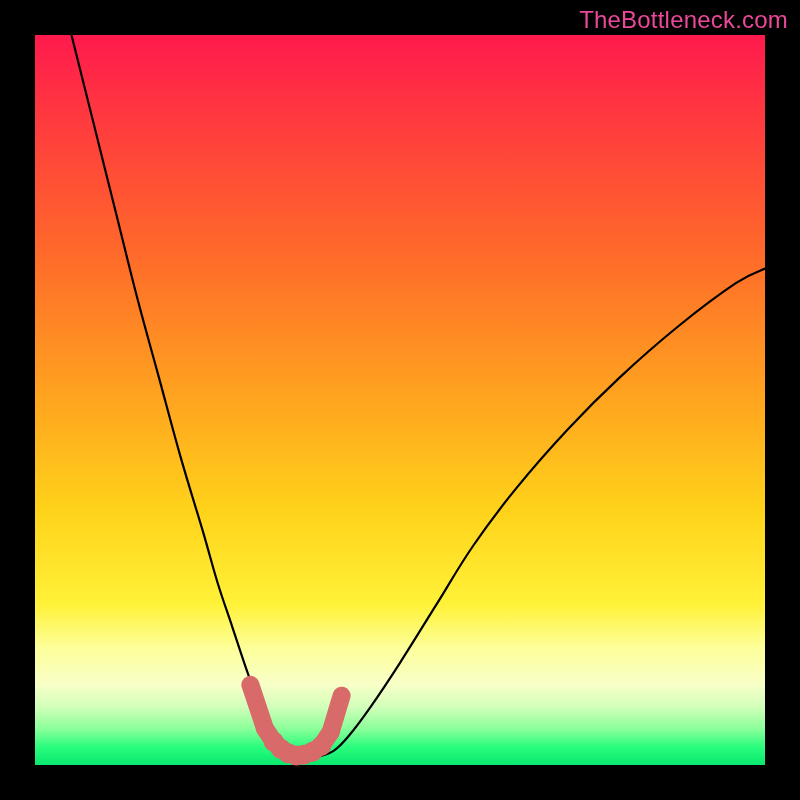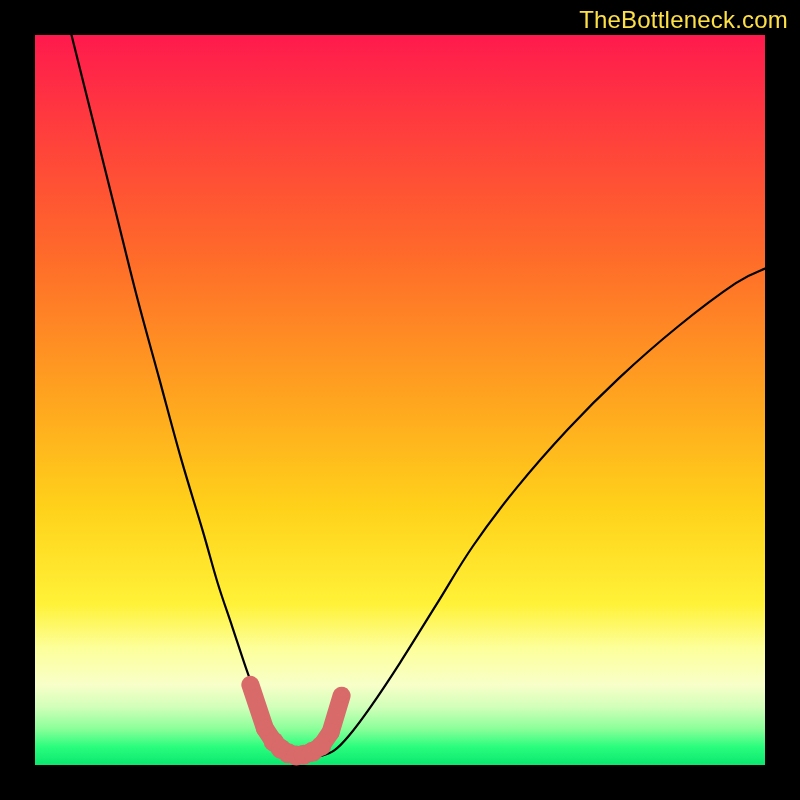--- a/index.html
+++ b/index.html
@@ -40,21 +40,21 @@
       #d2ffba 92%,
       #8cff9a 95%,
       #2bfd7d 97.5%,
       #09e86f 100%
     );
   }
   .watermark {
     position: absolute;
     top: 6px;
     right: 12px;
-    color: #fde047;
+    color: #ec4899;
     font-size: 24px;
     font-weight: 500;
     letter-spacing: 0.2px;
     user-select: none;
   }
   svg.curve {
     position: absolute;
     left: 0;
     top: 0;
     width: 730px;

